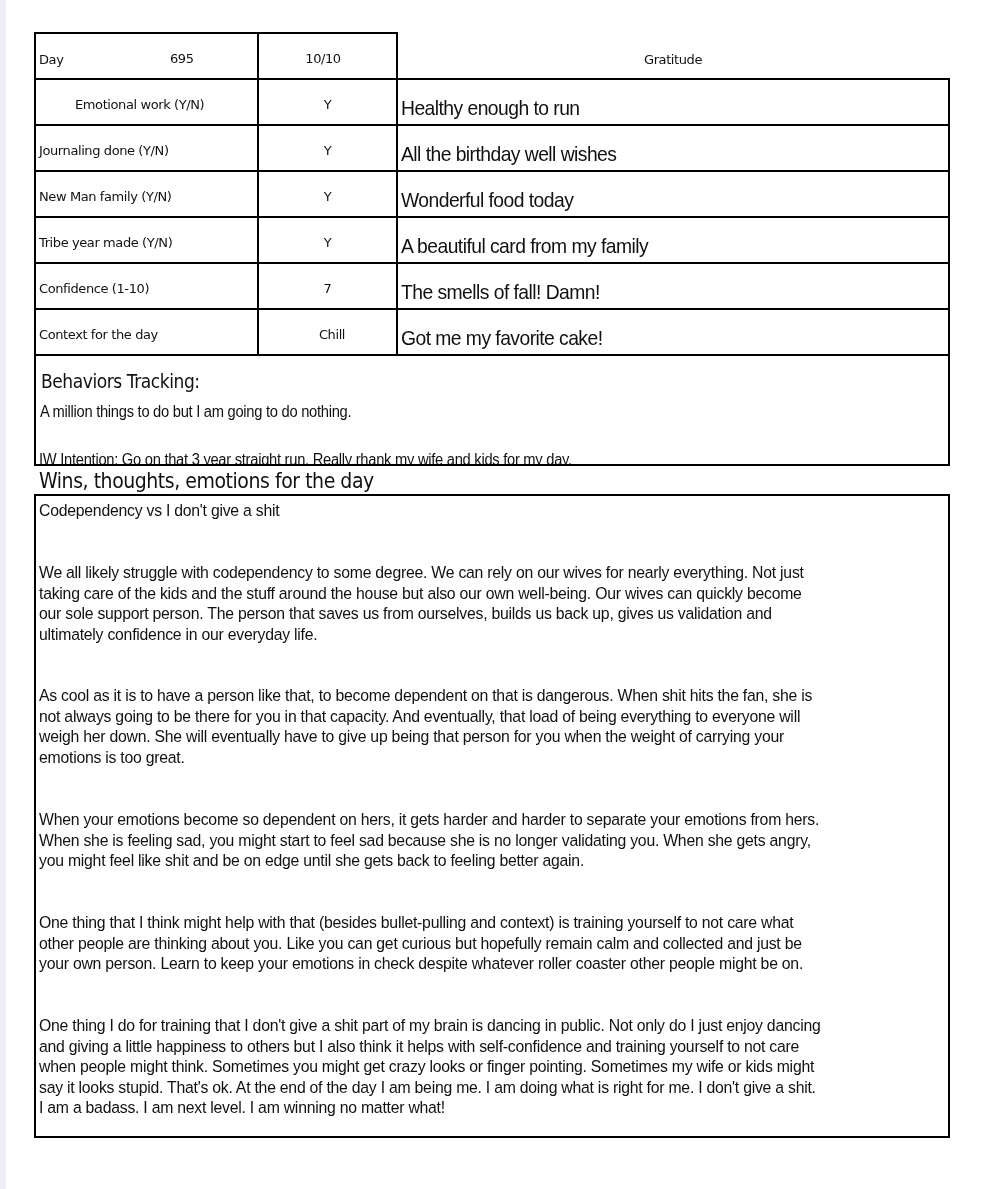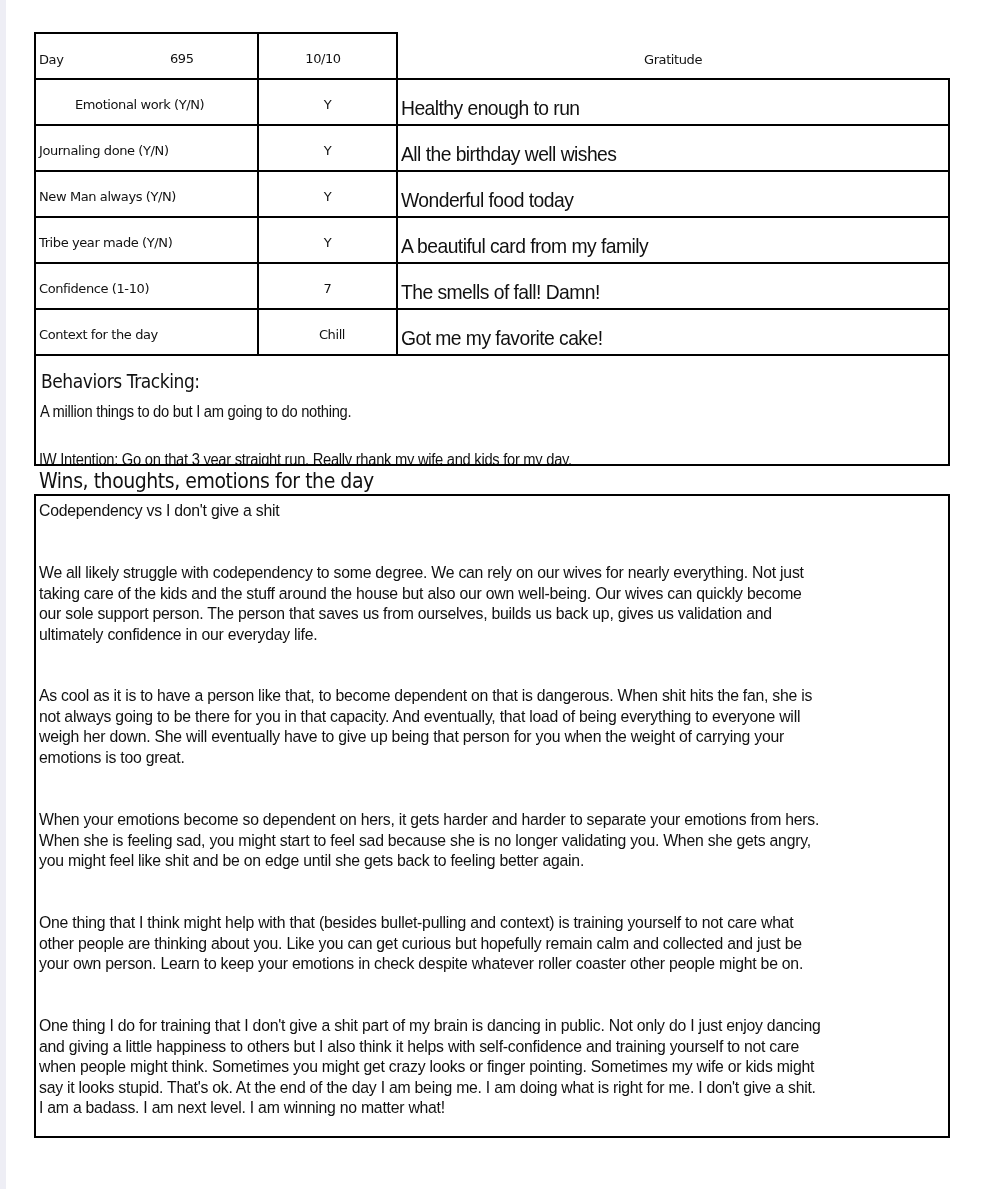--- a/index.html
+++ b/index.html
@@ -55,21 +55,21 @@
 <span class="cell-text center" style="left:398px; width:550px; top:52px;">Gratitude</span>
 
 <span class="cell-text" style="left:39px; top:97px;margin-left:36px;">Emotional work  (Y/N)</span>
 <span class="cell-text center" style="left:259px; width:137px; top:97px;">Y</span>
 <span class="cell-text narrow" style="left:401px; top:96px;">Healthy enough to run</span>
 
 <span class="cell-text" style="left:39px; top:143px;">Journaling done (Y/N)</span>
 <span class="cell-text center" style="left:259px; width:137px; top:143px;">Y</span>
 <span class="cell-text narrow" style="left:401px; top:142px;">All the birthday well wishes</span>
 
-<span class="cell-text" style="left:39px; top:189px;">New Man always (Y/N)</span>
+<span class="cell-text" style="left:39px; top:189px;">New Man family (Y/N)</span>
 <span class="cell-text center" style="left:259px; width:137px; top:189px;">Y</span>
 <span class="cell-text narrow" style="left:401px; top:188px;">Wonderful food today</span>
 
 <span class="cell-text" style="left:39px; top:235px;">Tribe year made (Y/N)</span>
 <span class="cell-text center" style="left:259px; width:137px; top:235px;">Y</span>
 <span class="cell-text narrow" style="left:401px; top:234px;">A beautiful card from my family</span>
 
 <span class="cell-text" style="left:39px; top:281px;">Confidence (1-10)</span>
 <span class="cell-text center" style="left:259px; width:137px; top:281px;">7</span>
 <span class="cell-text narrow" style="left:401px; top:280px;">The smells of fall!  Damn!</span>

